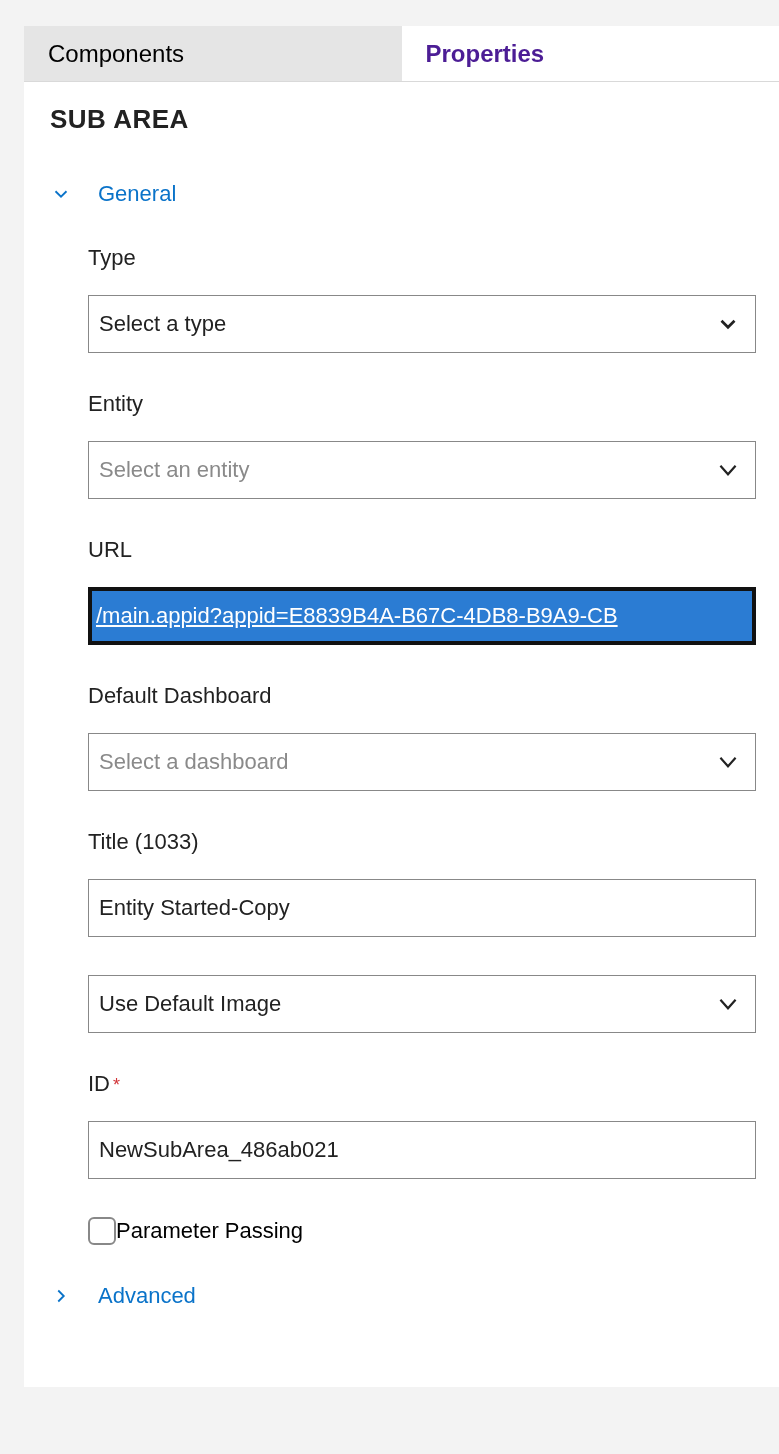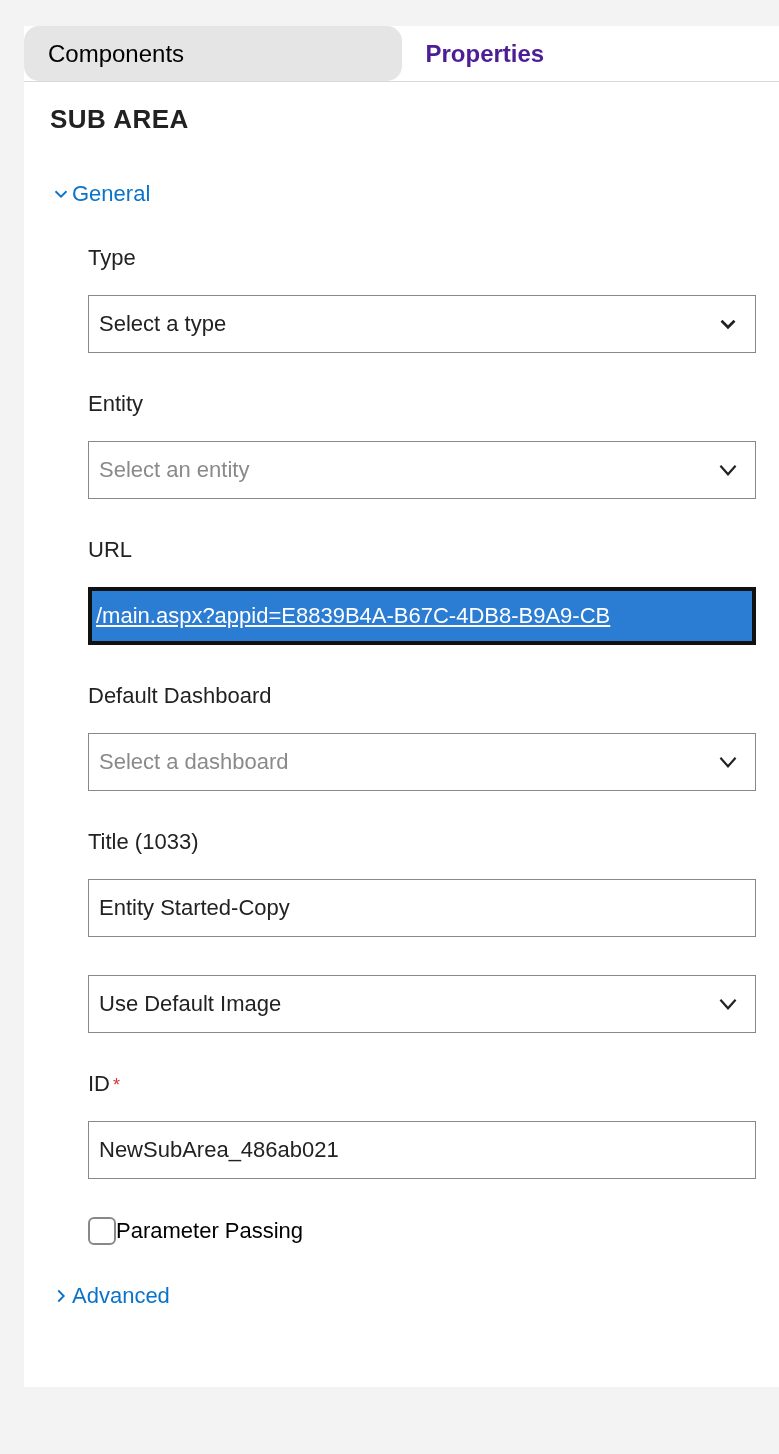--- a/index.html
+++ b/index.html
@@ -22,21 +22,20 @@
       height: 56px;
       border-bottom: 1px solid #d9d9d9;
     }
     .tab {
       flex: 0 0 50%;
       display: flex;
       align-items: center;
       padding-left: 24px;
       font-size: 24px;
       cursor: pointer;
-      border-radius: 15px;
     }
     .tab.inactive {
       background: #e5e5e5;
       font-weight: 400;
     }
     .tab.active {
       background: #ffffff;
       font-weight: 600;
       color: #4c1d95;
     }
@@ -46,21 +45,21 @@
     .section-title {
       font-size: 26px;
       font-weight: 600;
       letter-spacing: 0.5px;
       color: #222;
       margin-bottom: 46px;
     }
     .accordion-header {
       display: flex;
       align-items: center;
-      gap: 0;
+      gap: 26px;
       color: #0a73c9;
       font-size: 22px;
       cursor: pointer;
       margin-bottom: 38px;
     }
     .chevron { width: 22px; height: 22px; }
     .chevron svg { width: 100%; height: 100%; }
     .chevron-closed svg { transform: none; }
     .accordion-body {
       padding-left: 38px;
@@ -176,21 +175,21 @@
               <polyline points="5 8 12 16 19 8"></polyline>
             </svg>
           </span>
         </div>
       </div>
 
       <div class="field">
         <label class="field-label">URL</label>
         <div class="control focused">
           <div class="focused-inner">
-            <span>/main.aspx?appid=E8839B4A-B67C-4DB8-B9A9-CB</span>
+            <span>/main.appid?appid=E8839B4A-B67C-4DB8-B9A9-CB</span>
           </div>
         </div>
       </div>
 
       <div class="field">
         <label class="field-label">Default Dashboard</label>
         <div class="control placeholder">
           <span>Select a dashboard</span>
           <span class="control-caret">
             <svg viewBox="0 0 24 24" fill="none" stroke="#222" stroke-width="2">

